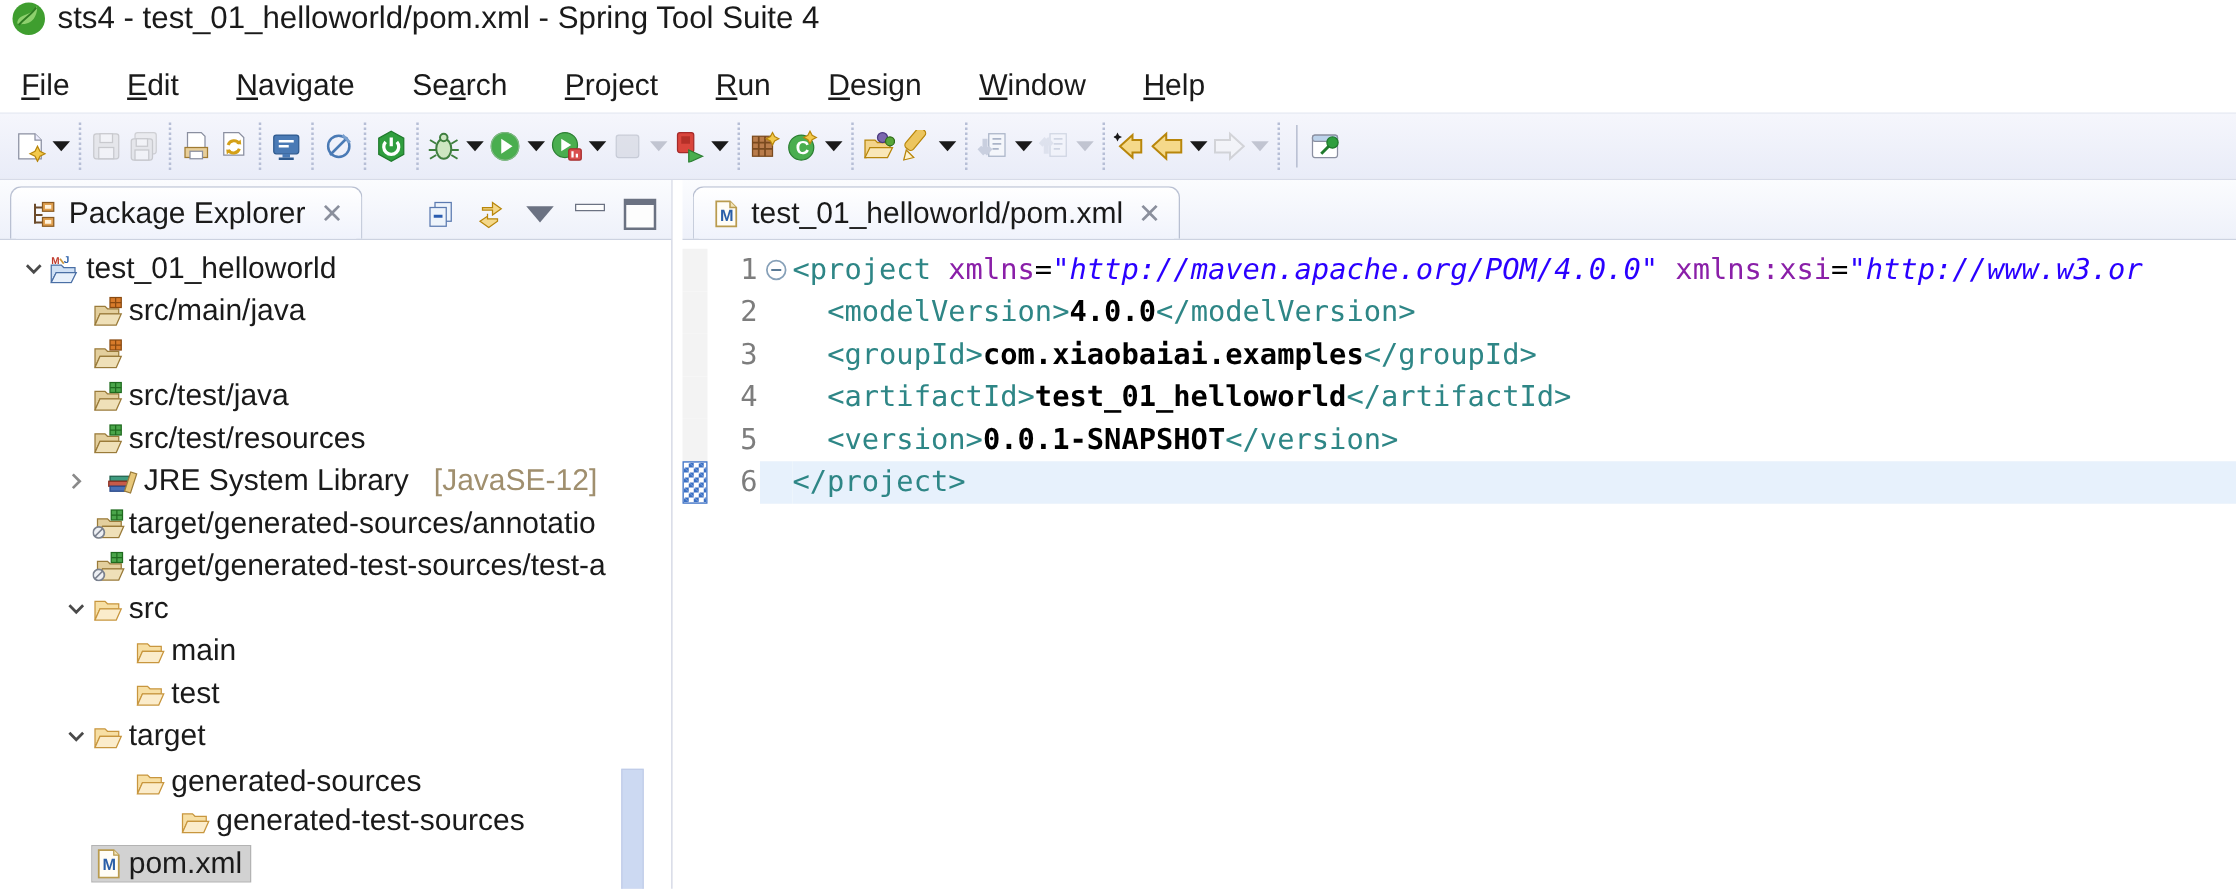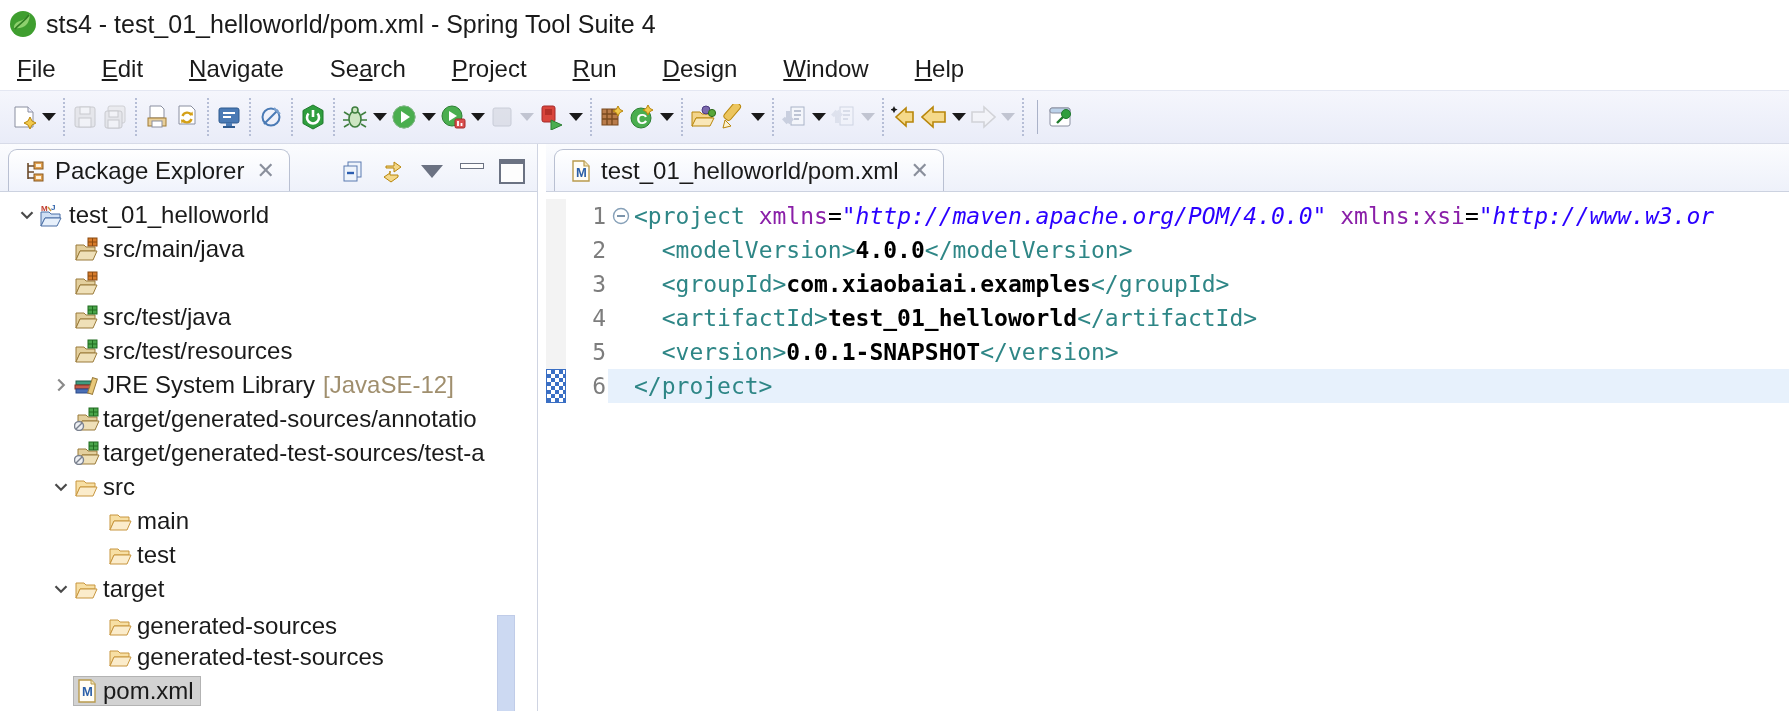--- a/index.html
+++ b/index.html
@@ -1,18 +1,18 @@
 <!DOCTYPE html>
 <html><head>
 <meta charset="utf-8">
 <style>
   html,body{margin:0;padding:0;}
   body{width:1789px;height:711px;overflow:hidden;background:#fff;
        font-family:"Liberation Sans",sans-serif;color:#1a1a1a;}
-  .titlebar{height:48px;display:flex;align-items:center;padding-left:8px;font-size:25px;}
+  .titlebar{height:48px;display:flex;align-items:flex-start;padding-left:8px;font-size:25px;}
   .titlebar .app-ico{width:30px;height:30px;margin-right:8px;flex:0 0 auto;}
   .menubar{height:42px;display:flex;align-items:center;font-size:24px;padding-left:4px;background:#fff;gap:20px;}
   .menu-item{padding:3px 13px;cursor:default;}
   .menu-item u{text-decoration:underline;}
   .toolbar{height:52px;background:linear-gradient(#f5f6fc,#e9ecf8);border-top:1px solid #e4e7f2;
            border-bottom:1px solid #d7dbe8;display:flex;align-items:center;padding:0 4px;}
   .tb-group{display:flex;align-items:center;height:38px;padding:0 5px;border-left:2px dotted #b6bed6;}
   .tb-group:first-child{border-left:none;}
   .tb-sep{width:1px;height:34px;background:#aab2c8;margin:0 8px;}
   .tb-btn{display:flex;align-items:center;padding:3px 2px;border-radius:3px;}
@@ -392,21 +392,21 @@
           <span style="display: flex; align-items: center;">
             <span class="t-ico"><svg viewBox="0 0 27 24" width="27" height="24">
                 <path d="M2 8h8l2 2h9v4H6l-4 9z" fill="#e3cf9d" stroke="#9a7b3a"></path>
                 <path d="M2 23l4-9h17l-4 9z" fill="#efe0b8" stroke="#9a7b3a"></path>
                 <rect x="14" y="1" width="9" height="8" fill="#4aa54a" stroke="#1f6b1f"></rect>
                 <path d="M14 5h9M18.5 1v8" stroke="#1f6b1f" stroke-width="1"></path>
               </svg></span>
             <span class="tlabel">src/test/resources</span>
           </span>
         </div>
-        <div class="trow" style="padding-left: 48px;">
+        <div class="trow" style="padding-left: 48px; gap: 12px;">
           <span class="exp">
             <svg viewBox="0 0 20 20" width="22" height="22">
               <path d="M7.5 5l5 5-5 5" stroke="#8a8a8a" stroke-width="2" fill="none"></path>
             </svg>
           </span>
           <span style="display: flex; align-items: center;">
             <span class="t-ico"><svg viewBox="0 0 27 24" width="27" height="24">
                 <rect x="2" y="8" width="15" height="4" fill="#3f9b7f" stroke="#1f5f4a"></rect>
                 <rect x="1" y="12" width="16" height="4" fill="#c75b4a" stroke="#8a2f20"></rect>
                 <rect x="2" y="16" width="15" height="4" fill="#4a6fb5" stroke="#2a4a8a"></rect>
@@ -495,21 +495,21 @@
         <div class="trow" style="padding-left: 82px; align-items: flex-end;">
           <span class="exp"></span>
           <span style="display: flex; align-items: center;">
             <span class="t-ico"><svg viewBox="0 0 27 24" width="27" height="24">
                 <path d="M2 6h8l2 2h9v4H6l-4 9z" fill="#f7dfa4" stroke="#c8963e"></path>
                 <path d="M2 21l4-9h17l-4 9z" fill="#fbeccb" stroke="#c8963e"></path>
               </svg></span>
             <span class="tlabel">generated-sources</span>
           </span>
         </div>
-        <div class="trow" style="padding-left: 82px;">
+        <div class="trow" style="padding-left: 82px; gap: 36px;">
           <span class="exp"></span>
           <span style="display: flex; align-items: center;">
             <span class="t-ico"><svg viewBox="0 0 27 24" width="27" height="24">
                 <path d="M2 6h8l2 2h9v4H6l-4 9z" fill="#f7dfa4" stroke="#c8963e"></path>
                 <path d="M2 21l4-9h17l-4 9z" fill="#fbeccb" stroke="#c8963e"></path>
               </svg></span>
             <span class="tlabel">generated-test-sources</span>
           </span>
         </div>
         <div class="trow" style="padding-left: 48px;">

